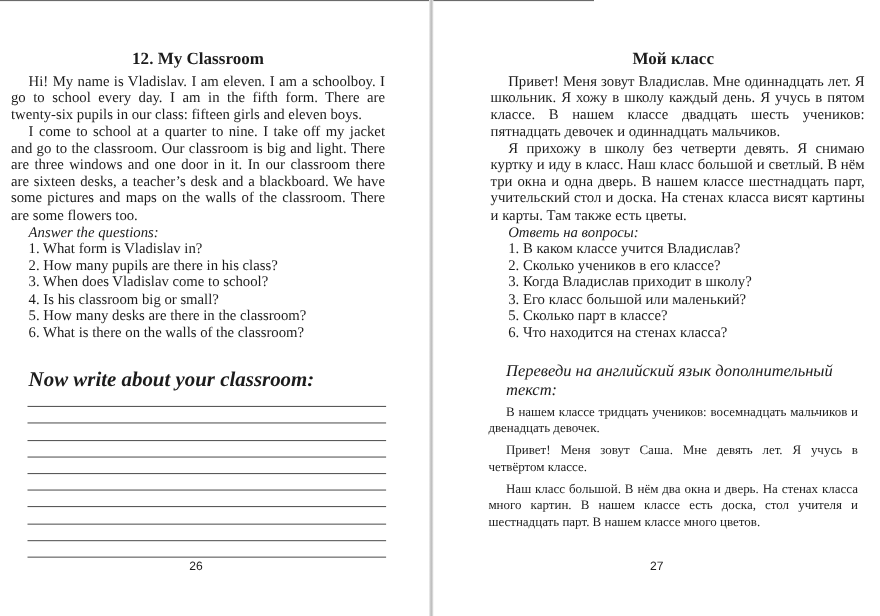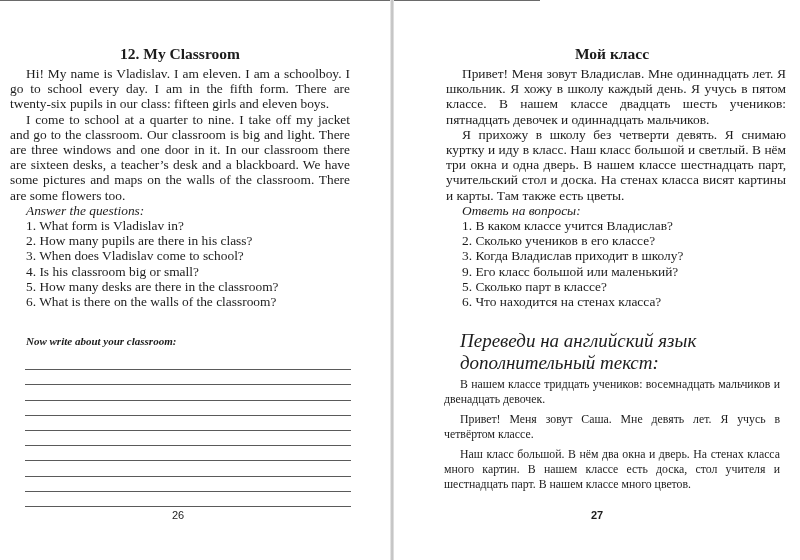--- a/index.html
+++ b/index.html
@@ -13,28 +13,28 @@
   .right { left:412px; width:404px; }
   .title { position:absolute; font-weight:bold; font-size:15.5px; text-align:center; }
   .left .title { left:0; width:360px; top:45px; }
   .right .title { left:0; width:400px; top:45px; }
   .body { position:absolute; font-size:13.4px; line-height:15.2px; text-align:justify; }
   .left .body { left:10px; width:340px; top:66px; }
   .right .body { left:34px; width:340px; top:66px; }
   .para { text-indent:16px; margin:0; }
   .heading { font-style:italic; font-weight:normal; margin:0 0 0 16px; }
   .q { margin:0 0 0 16px; }
-  .write-heading { position:absolute; left:26px; top:335px; font-style:italic; font-weight:bold; font-size:11px; }
+  .write-heading { position:absolute; left:26px; top:335px; font-style:italic; font-weight:bold; font-size:19px; }
   .lines { position:absolute; left:25px; top:355px; width:326px; }
   .wline { height:15.2px; border-bottom:1px solid #5a5a5a; box-sizing:border-box; }
   .pagenum { position:absolute; top:509px; font-family:"Liberation Sans","DejaVu Sans",sans-serif; font-size:11px; }
   .left .pagenum { left:172px; }
-  .right .pagenum { left:179px;font-weight:bold; }
+  .right .pagenum { left:179px; }
   .extra { position:absolute; left:32px; top:330px; width:336px; }
-  .extra .heading { font-size:19px; margin-left:16px; margin-bottom:3px; }
+  .extra .heading { font-size:15px; margin-left:16px; margin-bottom:3px; }
   .extra .para { font-size:11.8px; line-height:15px; margin-bottom:5px; text-align:justify; }
 </style>
 </head>
 <body>
 
 <div class="topline"></div>
 <div class="spine"></div>
 
 <div class="page left">
   <div class="title">12. My Classroom</div>
@@ -67,21 +67,21 @@
 
 <div class="page right">
   <div class="title">Мой класс</div>
   <div class="body">
     <p class="para">Привет! Меня зовут Владислав. Мне одиннадцать лет. Я школьник. Я хожу в школу каждый день. Я учусь в пятом классе. В нашем классе двадцать шесть учеников: пятнадцать девочек и одиннадцать мальчиков.</p>
     <p class="para">Я прихожу в школу без четверти девять. Я снимаю куртку и иду в класс. Наш класс большой и светлый. В нём три окна и одна дверь. В нашем классе шестнадцать парт, учительский стол и доска. На стенах класса висят картины и карты. Там также есть цветы.</p>
     <p class="heading">Ответь на вопросы:</p>
     <p class="q">1. В каком классе учится Владислав?</p>
     <p class="q">2. Сколько учеников в его классе?</p>
     <p class="q">3. Когда Владислав приходит в школу?</p>
-    <p class="q">9. Его класс большой или маленький?</p>
+    <p class="q">3. Его класс большой или маленький?</p>
     <p class="q">5. Сколько парт в классе?</p>
     <p class="q">6. Что находится на стенах класса?</p>
   </div>
   <div class="extra">
     <p class="heading">Переведи на английский язык дополнительный текст:</p>
     <p class="para">В нашем классе тридцать учеников: восемнадцать мальчиков и двенадцать девочек.</p>
     <p class="para">Привет! Меня зовут Саша. Мне девять лет. Я учусь в четвёртом классе.</p>
     <p class="para">Наш класс большой. В нём два окна и дверь. На стенах класса много картин. В нашем классе есть доска, стол учителя и шестнадцать парт. В нашем классе много цветов.</p>
   </div>
   <div class="pagenum">27</div>

